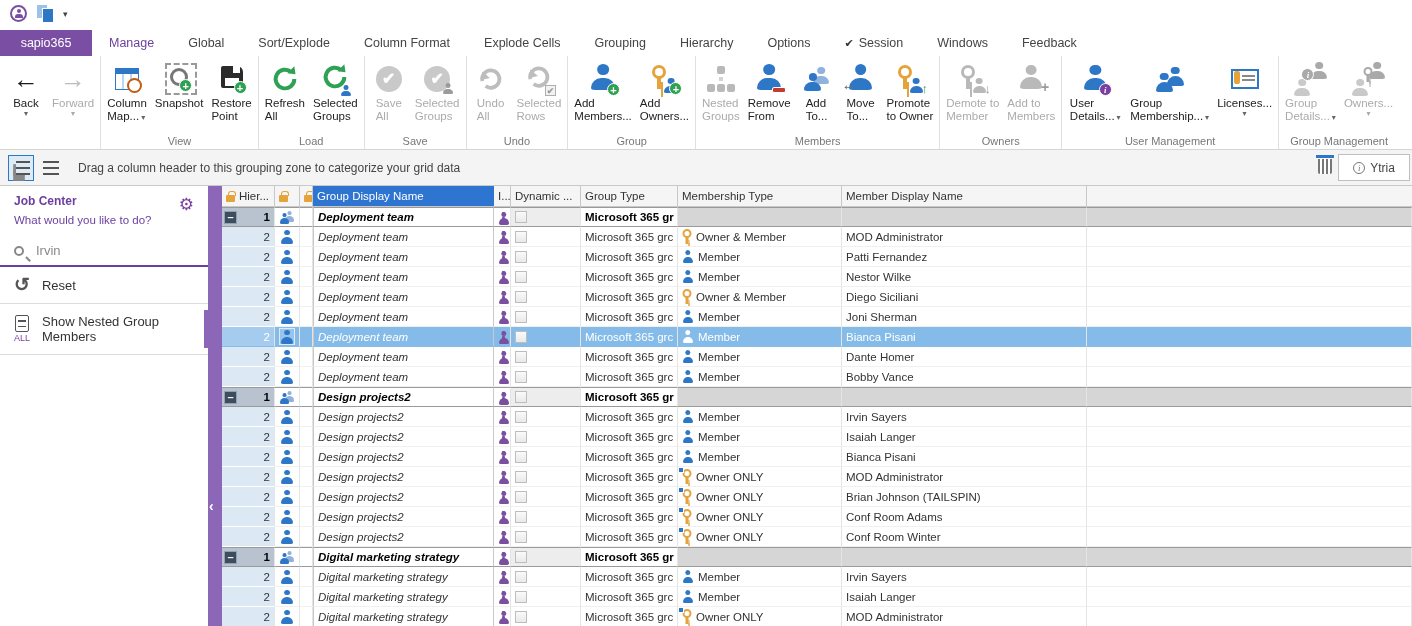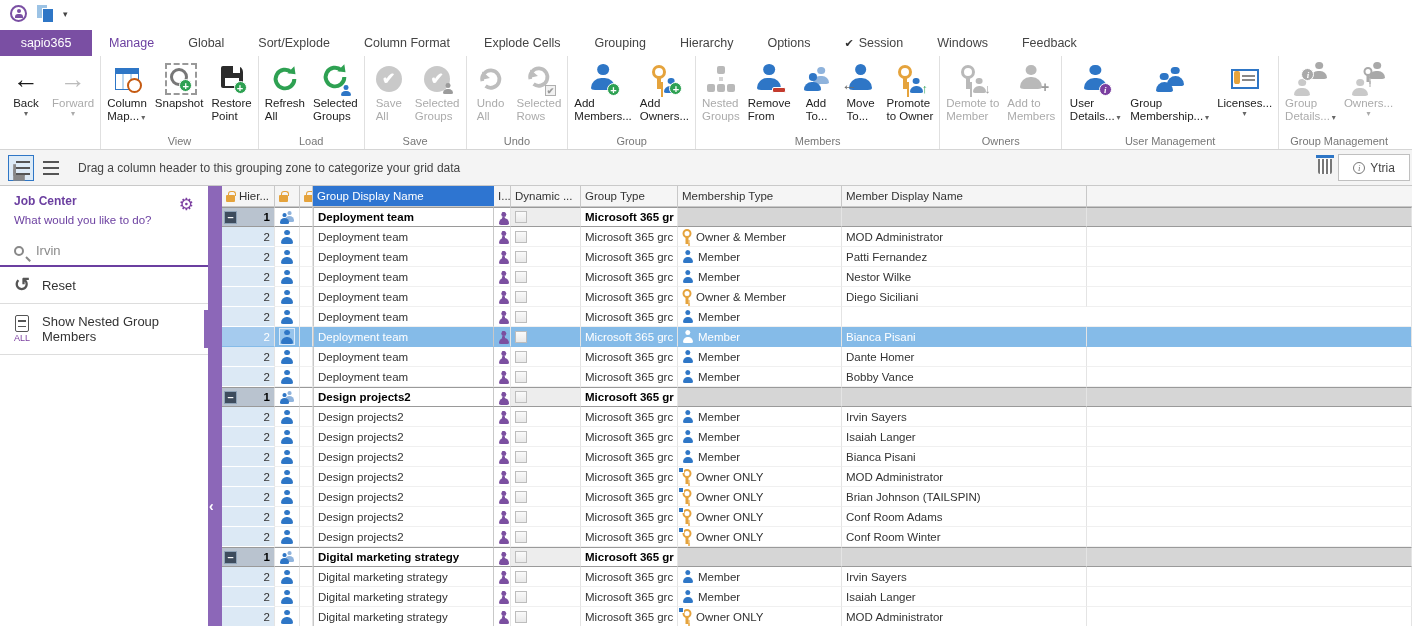--- a/index.html
+++ b/index.html
@@ -138,21 +138,21 @@
   .w-i{width:17px;} .w-dyn{width:70px;} .w-gtype{width:97px;} .w-mtype{width:164px;} .w-member{width:245px;}
   .w-fill{flex:1; border-right:none;}
   .lock { width:9px; height:7px; background:#E5A33C; border-radius:1px; position:relative; margin-top:4px; flex:none; }
   .lock::before { content:""; position:absolute; left:1.5px; top:-4px; width:6px; height:4px;
     border:1.5px solid #E5A33C; border-bottom:none; border-radius:3px 3px 0 0; }
 
   .grow { display:flex; height:20px; align-items:stretch; }
   .gcell { display:flex; align-items:center; padding:0 4px; border-right:1px solid #E4E4E4;
     overflow:hidden; white-space:nowrap; border-bottom:1px solid #F0F0F0; background:#fff; }
   .grow .w-hier { justify-content:flex-end; background:#DCE9F5; border-bottom:1px solid #fff; gap:3px; }
-  .grow .w-name { border-left:1px solid #C8C8C8; border-right:1px solid #C8C8C8; }
+  .grow .w-name { border-left:1px solid #C8C8C8; border-right:1px solid #C8C8C8;font-style:italic; }
   .ghdr .gcell { border-top:1px solid #9A9A9A; border-bottom:1px solid #9A9A9A; font-weight:bold; color:#000; }
   .ghdr .w-hier { background:#B9C3CF; justify-content:space-between; padding-left:2px; }
   .ghdr .w-mtype, .ghdr .w-member, .ghdr .w-fill { background:#D6D6D6; }
   .ghdr .w-dyn { background:#EDEDED; }
   .sel .gcell { background:#85BBE8; color:#fff; border-bottom-color:#85BBE8; }
   .sel .w-hier { background:#A5CBEE; }
   .expand { width:13px; height:13px; background:#3E4C5D; border:1px solid #8FA3B8; color:#fff;
     font:bold 11px/11px "Liberation Sans",sans-serif; text-align:center; flex:none; }
   .hnum { font-weight:bold; }
   .grow:not(.ghdr) .hnum { font-weight:normal; }
@@ -722,20 +722,21 @@
               <span class="pi pp"></span>
             </span>
           </div>
           <div class="gcell w-dyn">
             <span class="cbox"></span>
           </div>
           <div class="gcell w-gtype">Microsoft 365 grc</div>
           <div class="gcell w-mtype"><span class="mt-ico">
               <span class="pi" style="--c:#2E76C6;width:12px;height:13px;"></span>
             </span>Member</div>
+          <div class="gcell w-member">Joni Sherman</div>
           <div class="gcell w-fill"></div>
         </div>
         <div class="grow sel">
           <div class="gcell w-hier">
             <span class="hnum">2</span>
           </div>
           <div class="gcell w-icon">
             <span class="iconbox">
               <span class="pi" style="--c:#2E76C6;width:13px;height:14px;"></span>
             </span>

